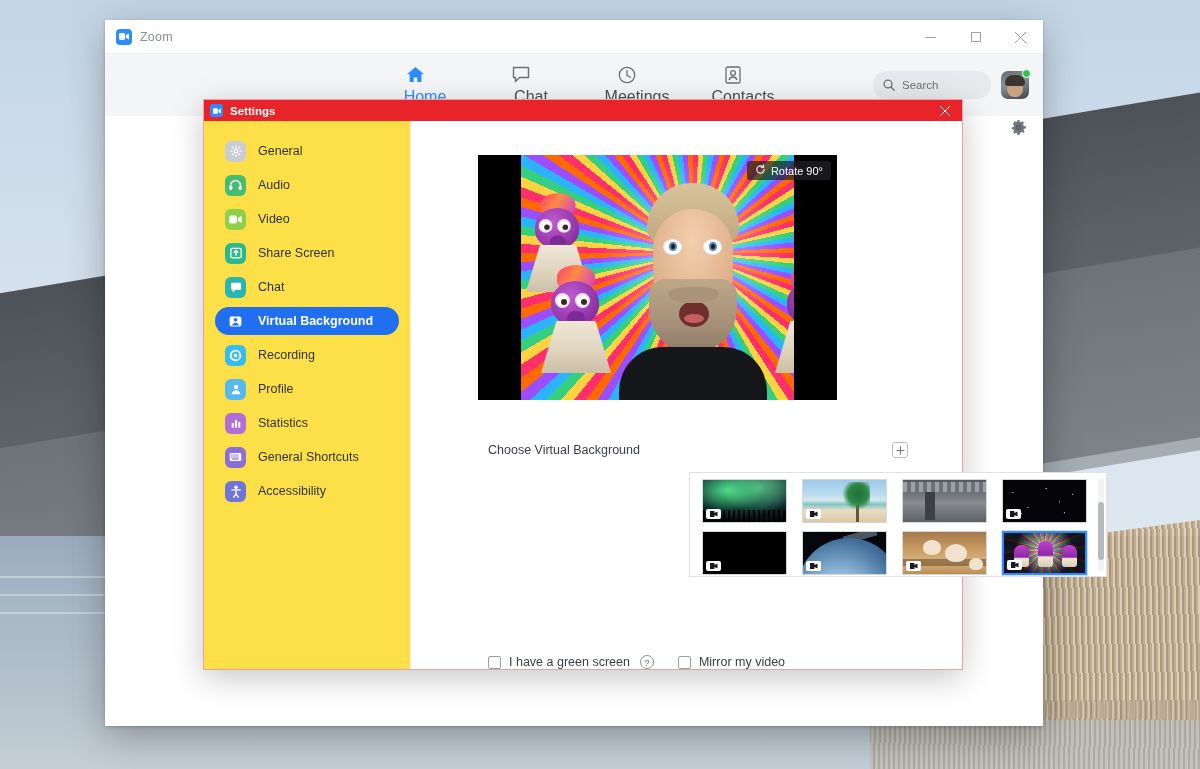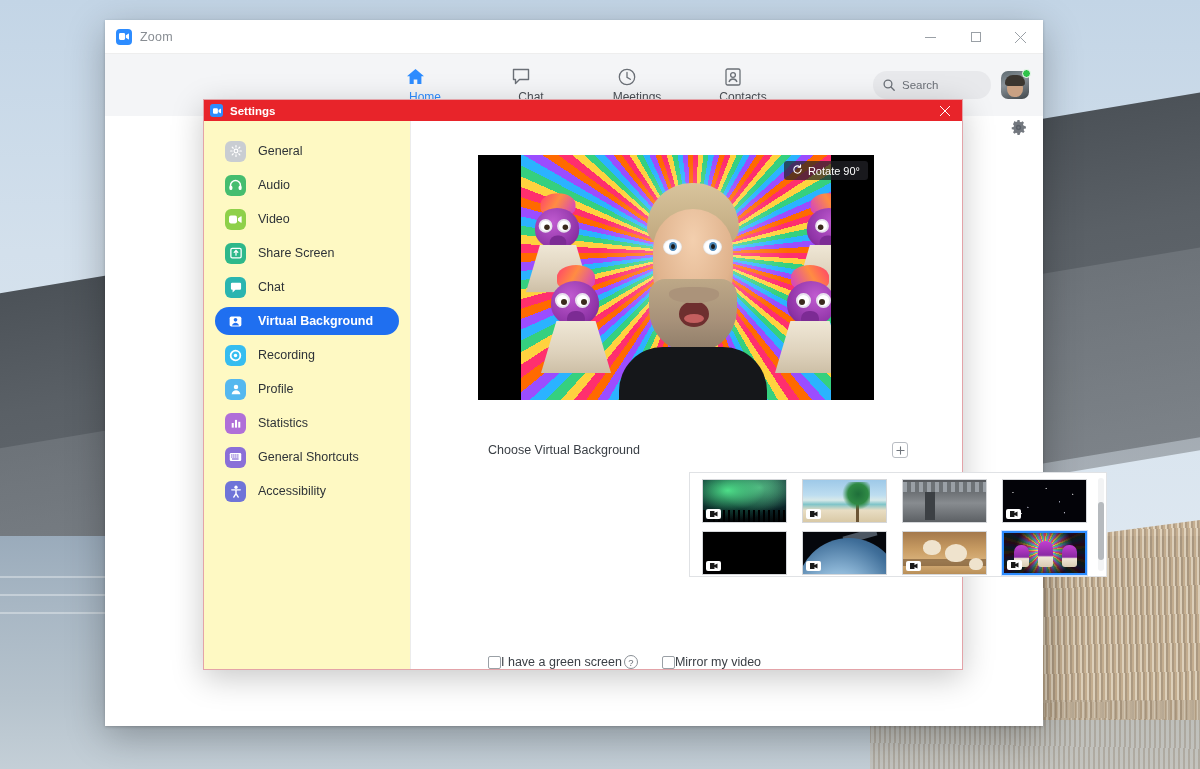--- a/index.html
+++ b/index.html
@@ -90,21 +90,21 @@
     height: 62px; background: #f4f5f7;
     display: flex; align-items: center; justify-content: center;
     position: relative;
   }
   .nav-tabs { display: flex; gap: 44px; }
   .nav-tab {
     display: flex; flex-direction: column; align-items: center; gap: 3px;
     width: 62px; cursor: default;
   }
   .nav-tab .ico { height: 20px; display: flex; align-items: center; justify-content: center; color: #6b7077; }
-  .nav-tab .lbl { font-size: 12px; color: #4a4f55; padding-left: 20px; }
+  .nav-tab .lbl { font-size: 16px; color: #4a4f55; padding-left: 20px; }
   .nav-tab.active .ico { color: #2d8cff; }
   .nav-tab.active .lbl { color: #2d8cff; }
 
   .nav-right { position: absolute; right: 14px; top: 0; height: 62px; display: flex; align-items: center; gap: 10px; }
   .search-box {
     width: 118px; height: 28px; background: #e8e9ec; border-radius: 14px;
     display: flex; align-items: center; padding: 0 10px; gap: 7px;
   }
   .search-box .s-ico { color: #6b7077; display: flex; }
   .search-ph { font-size: 11.5px; color: #6b7077; }
@@ -151,42 +151,42 @@
     display: flex; align-items: center; justify-content: center;
   }
   .sd-title { font-size: 11.5px; color: #ffffff; font-weight: bold; }
   .sd-close {
     position: absolute; right: 0; top: 0; width: 34px; height: 21px;
     display: flex; align-items: center; justify-content: center; color: #ffffff;
   }
   #settings-body { flex: 1; display: flex; min-height: 0; }
 
   #sidebar {
-    width: 207px; background: #fef9c3; border-right: 1px solid #ececec;
+    width: 207px; background: #fde047; border-right: 1px solid #ececec;
     padding-top: 16px; flex: none;
   }
   .side-item {
     display: flex; align-items: center; gap: 12px;
     height: 28px; margin: 0 11px 6px 11px; padding: 0 10px;
     border-radius: 14px; cursor: default;
   }
   .side-item .si-ico {
     width: 21px; height: 21px; border-radius: 6px; flex: none;
     display: flex; align-items: center; justify-content: center; color: #fff;
   }
   .side-item .si-lbl { font-size: 12.5px; color: #2e3338; white-space: nowrap; }
   .side-item.active { background: #1f6ff0; }
   .side-item.active .si-lbl { color: #ffffff; font-weight: bold; }
   .side-item.active .si-ico { background: #1f6ff0 !important; }
 
   
   #content { flex: 1; position: relative; padding: 0; min-width: 0; }
 
   #preview {
-    position: absolute; left: 67px; top: 34px; width: 396px; height: 245px;
+    position: absolute; left: 67px; top: 34px; width: 359px; height: 245px;
     background: #14532d; overflow: hidden;
   }
   .pv-bar { position: absolute; top: 0; width: 43px; height: 245px; background: #000; z-index: 3; }
   .pv-bar.l { left: 0; } .pv-bar.r { right: 0; }
   .pv-scene {
     position: absolute; left: 43px; top: 0; width: 344px; height: 245px;
     overflow: hidden;
     background:
       repeating-conic-gradient(from 0deg at 50% 40%,
         #ff2f6e 0deg 3deg, #ffd23f 3deg 6deg, #35d07f 6deg 9deg,
@@ -354,21 +354,21 @@
     background:
       radial-gradient(circle at 50% 42%, rgba(255,255,255,.45) 0%, rgba(255,210,120,.25) 16%, rgba(10,6,14,.9) 62%),
       repeating-conic-gradient(from 0deg at 50% 42%, #ff2f6e 0deg 4deg, #ffd23f 4deg 8deg, #35d07f 8deg 12deg, #2bb3ff 12deg 16deg, #9b4dff 16deg 20deg);
     filter: blur(.3px); }
   .art-muppet .m { position:absolute; width:15px; height:22px; border-radius: 7px 7px 3px 3px;
     background: linear-gradient(to bottom, #c23fd0 0%, #8b2aa4 55%, #efe7d6 62%, #d8cbb2 100%); }
 
   .checkbox-row {
     position: absolute; left: 77px; top: 534px; display: flex; align-items: center; gap: 24px;
   }
-  .cb-group { display: flex; align-items: center; gap: 0; }
+  .cb-group { display: flex; align-items: center; gap: 8px; }
   .cb {
     width: 13px; height: 13px; border: 1px solid #9aa0a6; border-radius: 2px; background: #fff; flex: none;
   }
   .cb-lbl { font-size: 12.5px; color: #3b4046; }
   .help-ico {
     width: 14px; height: 14px; border: 1px solid #8a9096; border-radius: 50%;
     display: flex; align-items: center; justify-content: center;
     font-size: 9.5px; color: #6b7077; margin-left: 2px;
   }
 </style>

